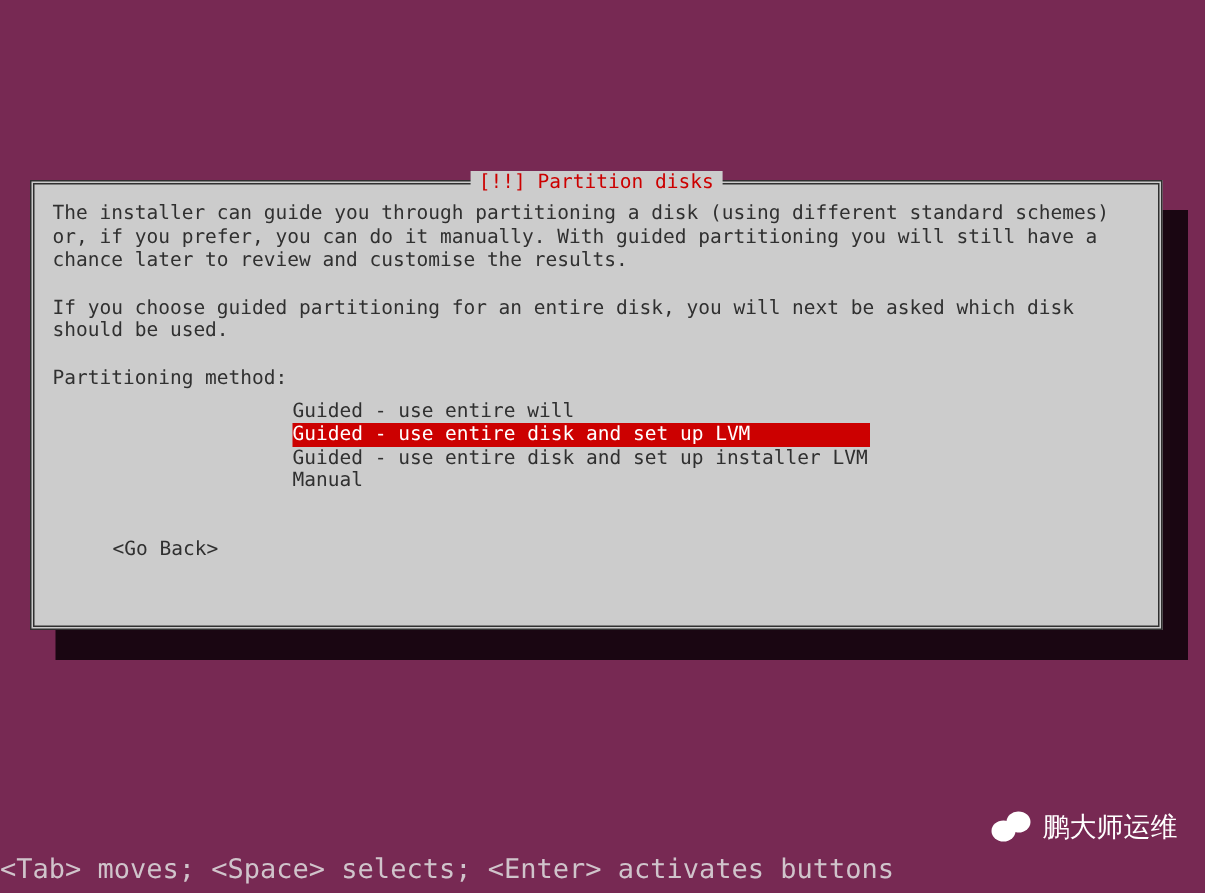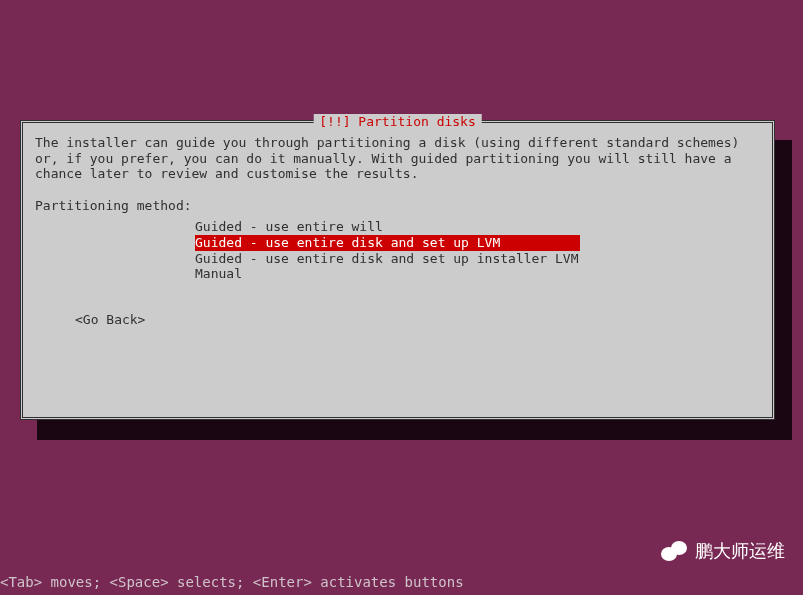--- a/index.html
+++ b/index.html
@@ -73,21 +73,21 @@
     .go-back {
       margin-top: 30px;
       margin-left: 40px;
       color: #303030;
     }
     .footer {
       position: absolute;
       left: 0;
       bottom: 4px;
       color: #d0c4cb;
-      font-size: 14px;
+      font-size: 18px;
       white-space: pre;
     }
     .watermark {
       position: absolute;
       right: 18px;
       bottom: 32px;
       display: flex;
       align-items: flex-start;
       gap: 8px;
       color: #ffffff;
@@ -117,20 +117,21 @@
   </style>
 </head>
 <body>
 
 <div class="dialog-shadow"></div>
 
 <div class="dialog">
   <div class="dialog-title">[!!] Partition disks</div>
   <div class="dialog-content">
     <div class="para">The installer can guide you through partitioning a disk (using different standard schemes) or, if you prefer, you can do it manually. With guided partitioning you will still have a chance later to review and customise the results.</div>
+    <div class="para">If you choose guided partitioning for an entire disk, you will next be asked which disk should be used.</div>
     <div class="para" style="margin-bottom:6px;">Partitioning method:</div>
     <div class="menu">
       <div class="menu-item">Guided - use entire will</div>
       <div><span class="menu-item selected">Guided - use entire disk and set up LVM</span></div>
       <div class="menu-item">Guided - use entire disk and set up installer LVM</div>
       <div class="menu-item">Manual</div>
     </div>
     <div class="go-back">&lt;Go Back&gt;</div>
   </div>
 </div>

